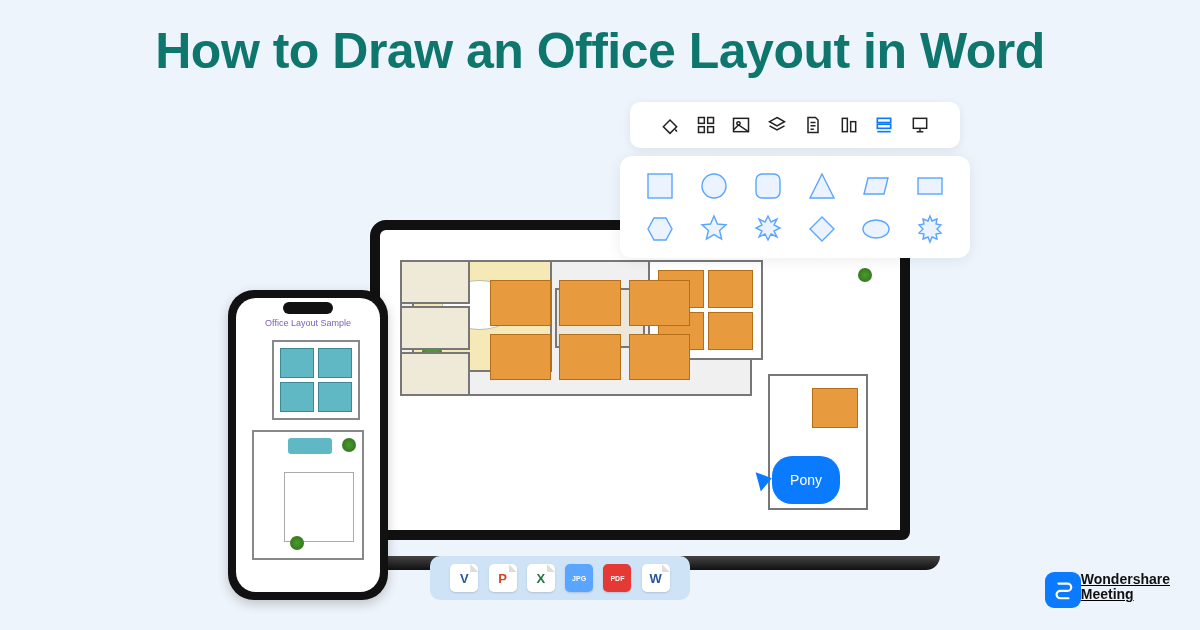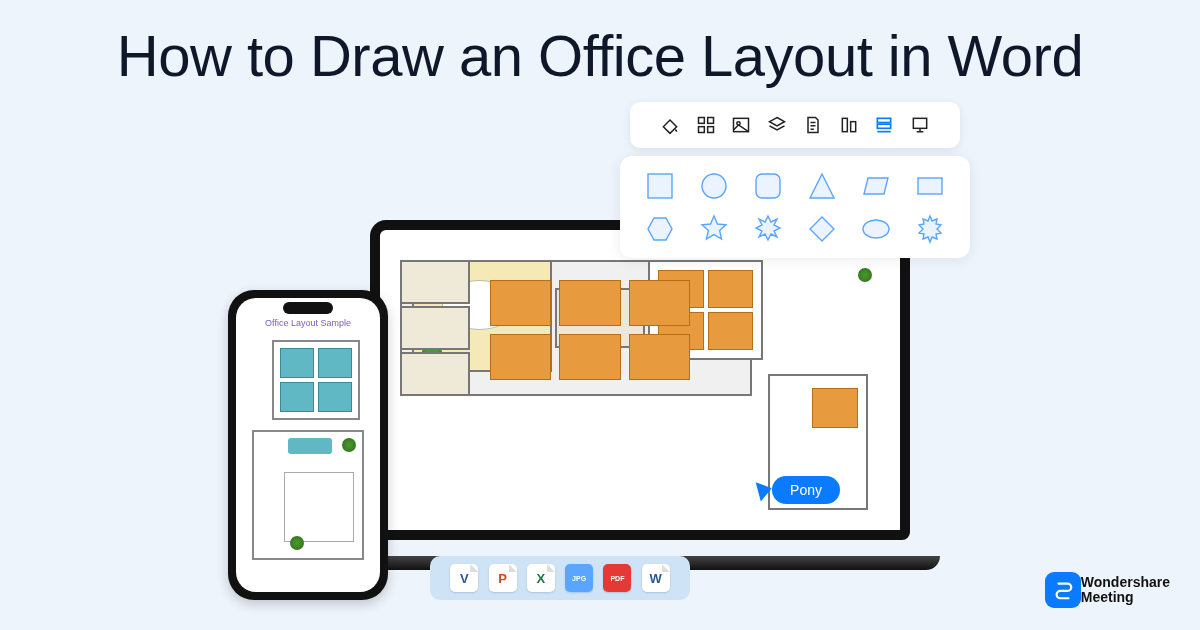--- a/index.html
+++ b/index.html
@@ -10,23 +10,23 @@
     font-family: -apple-system, BlinkMacSystemFont, "Segoe UI", Arial, sans-serif;
     position: relative;
     overflow: hidden;
   }
   .title {
     position: absolute;
     top: 22px;
     left: 0;
     width: 100%;
     text-align: center;
-    font-size: 58px;
-    font-weight: 400;
-    color: #0f172a;
+    font-size: 50px;
+    font-weight: 700;
+    color: #0f766e;
     letter-spacing: -0.5px;
   }
 
   
   .laptop {
     position: absolute;
     top: 220px;
     left: 370px;
     width: 540px;
     height: 350px;
@@ -130,21 +130,21 @@
     border-left: 14px solid #0a7aff;
     border-top: 10px solid transparent;
     border-bottom: 10px solid transparent;
     transform: rotate(-15deg);
     margin-right: -4px;
   }
   .cursor-pill {
     background: #0a7aff;
     color: #fff;
     font-size: 14px;
-    padding: 6px 18px;
+    padding: 16px 18px;
     border-radius: 20px;
   }
 
   
   .phone {
     position: absolute;
     top: 290px;
     left: 228px;
     width: 160px;
     height: 310px;
@@ -281,21 +281,21 @@
   .ei-w  span.letter{ color:#2b579a; }
   .ei-jpg .label, .ei-pdf .label { font-size: 7px; }
   .letter { font-size: 13px; font-weight: 800; }
 
   
   .brand {
     position: absolute;
     right: 30px;
     bottom: 22px;
     display: flex;
-    align-items: center;
+    text-decoration: underline;
   }
   .brand-logo {
     width: 36px;
     height: 36px;
     background: #0a7aff;
     border-radius: 9px;
     display: flex;
     align-items: center;
     justify-content: center;
   }

